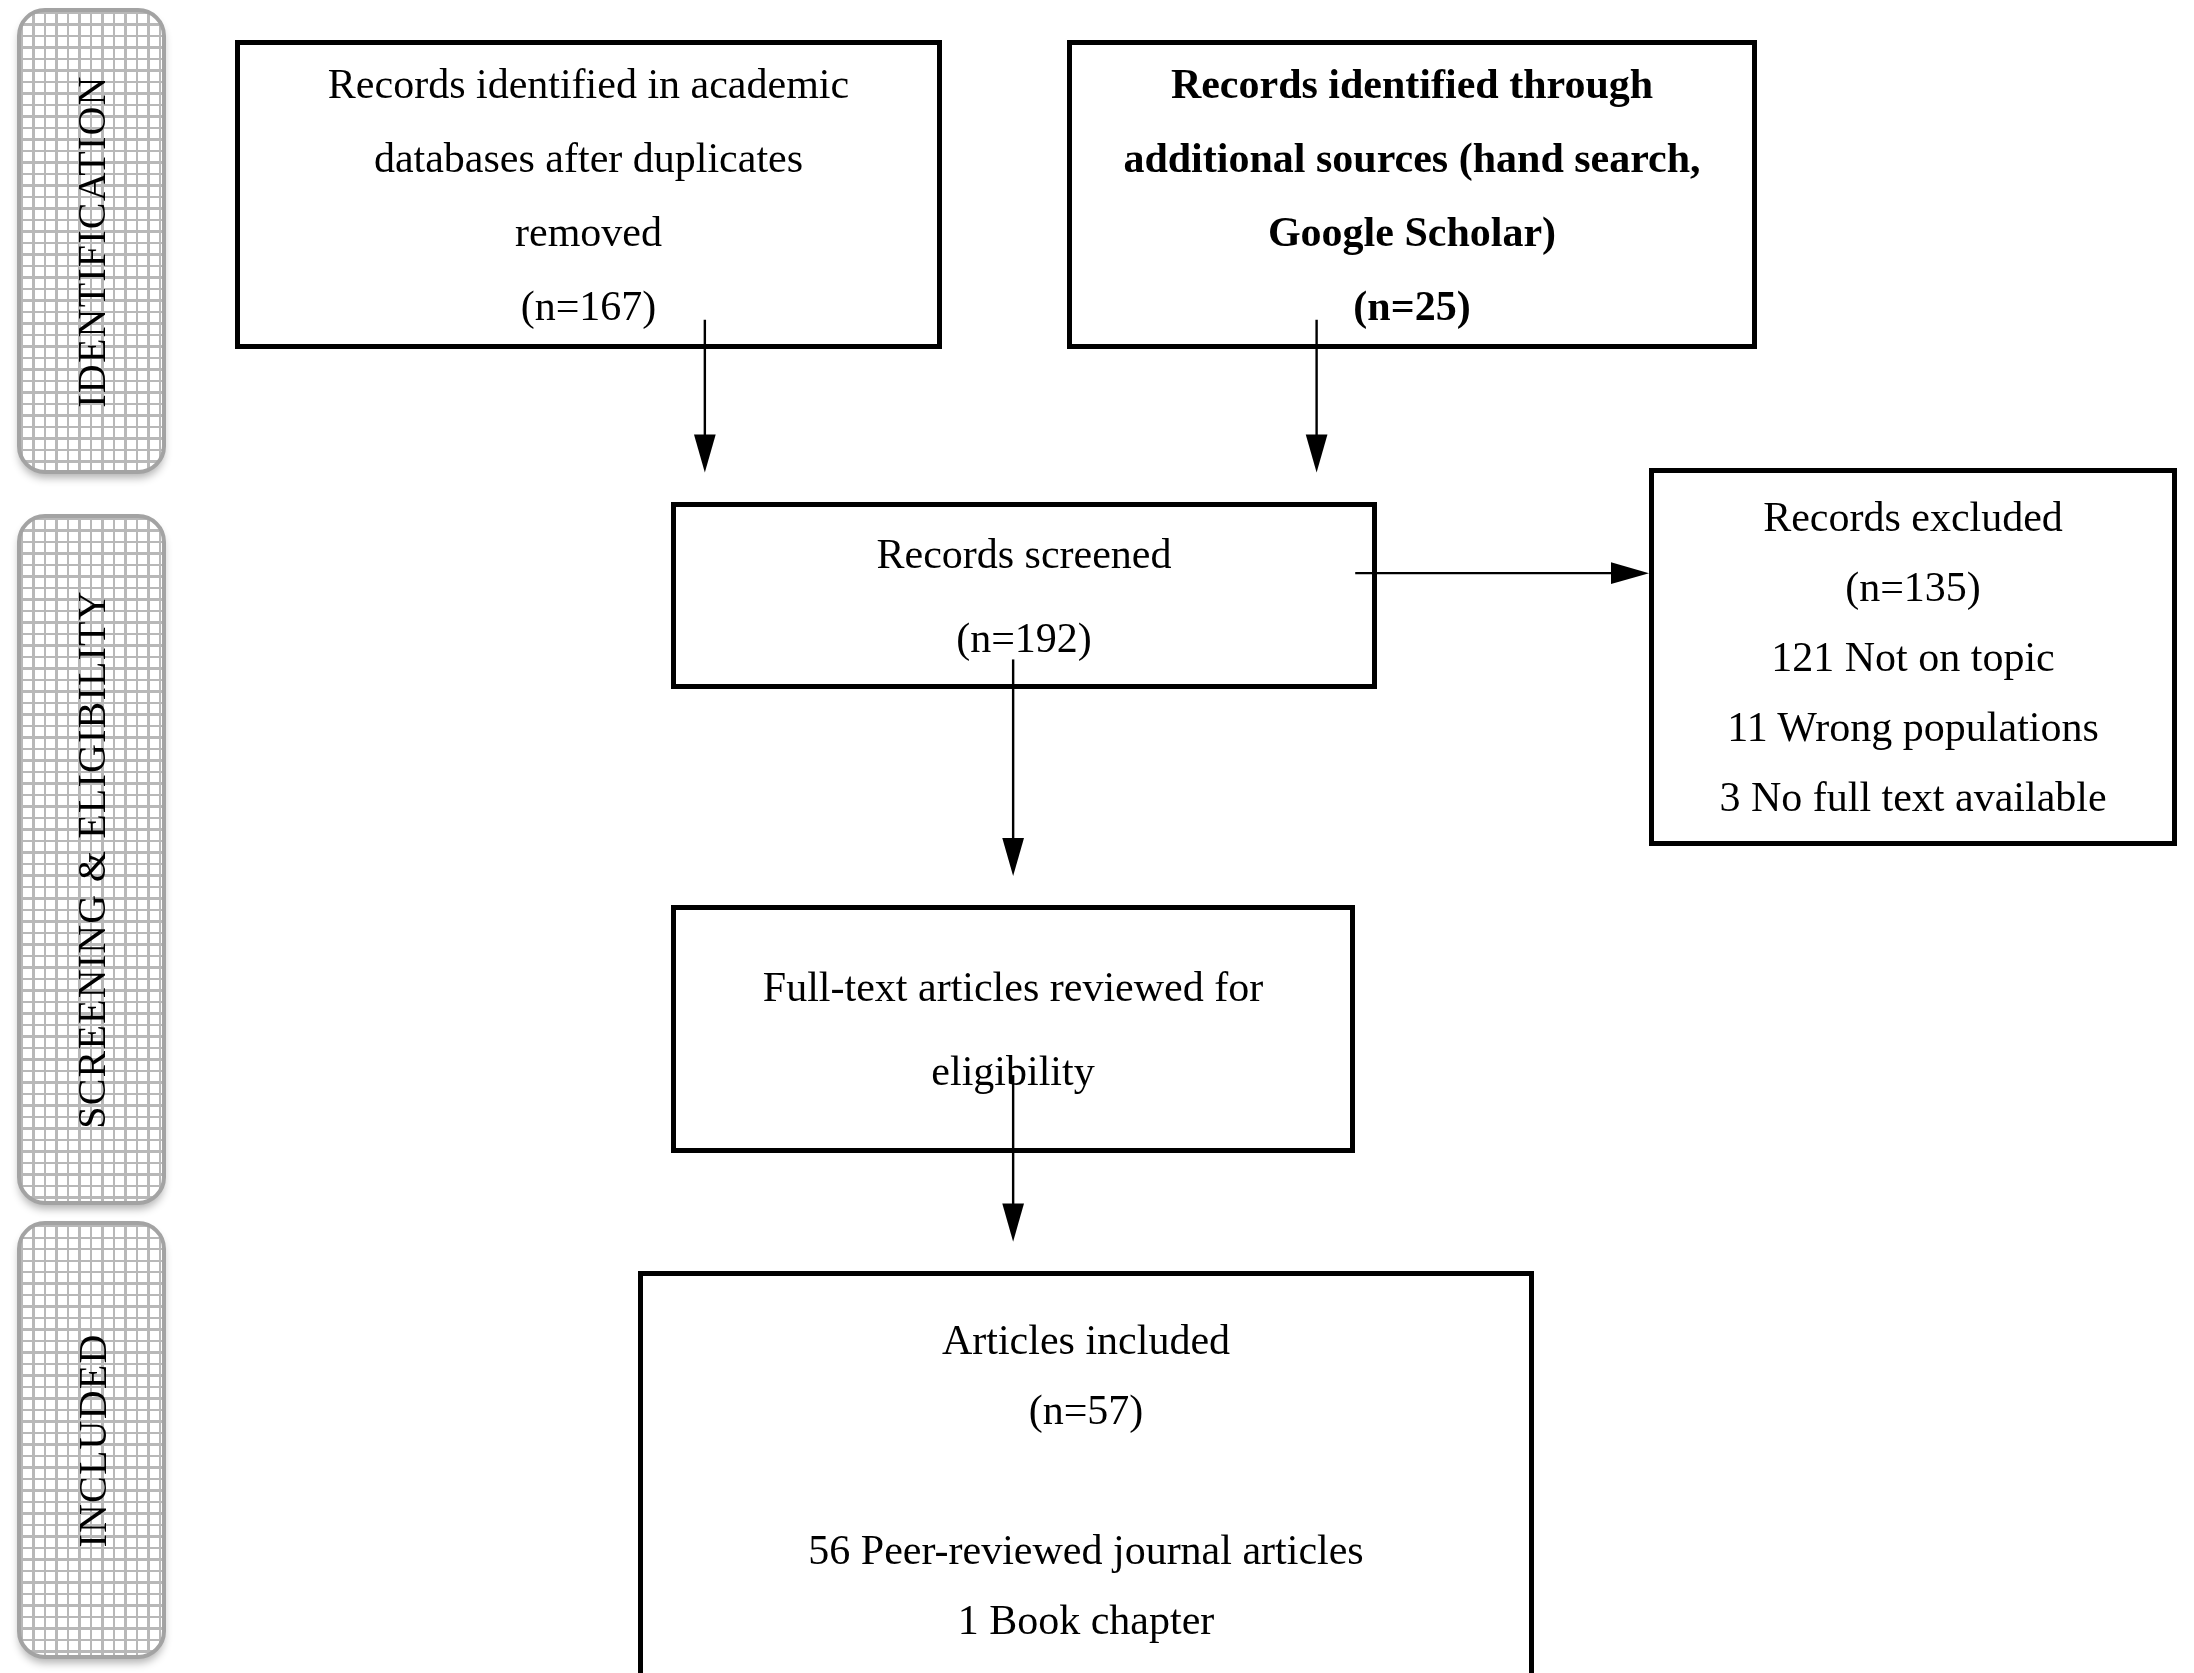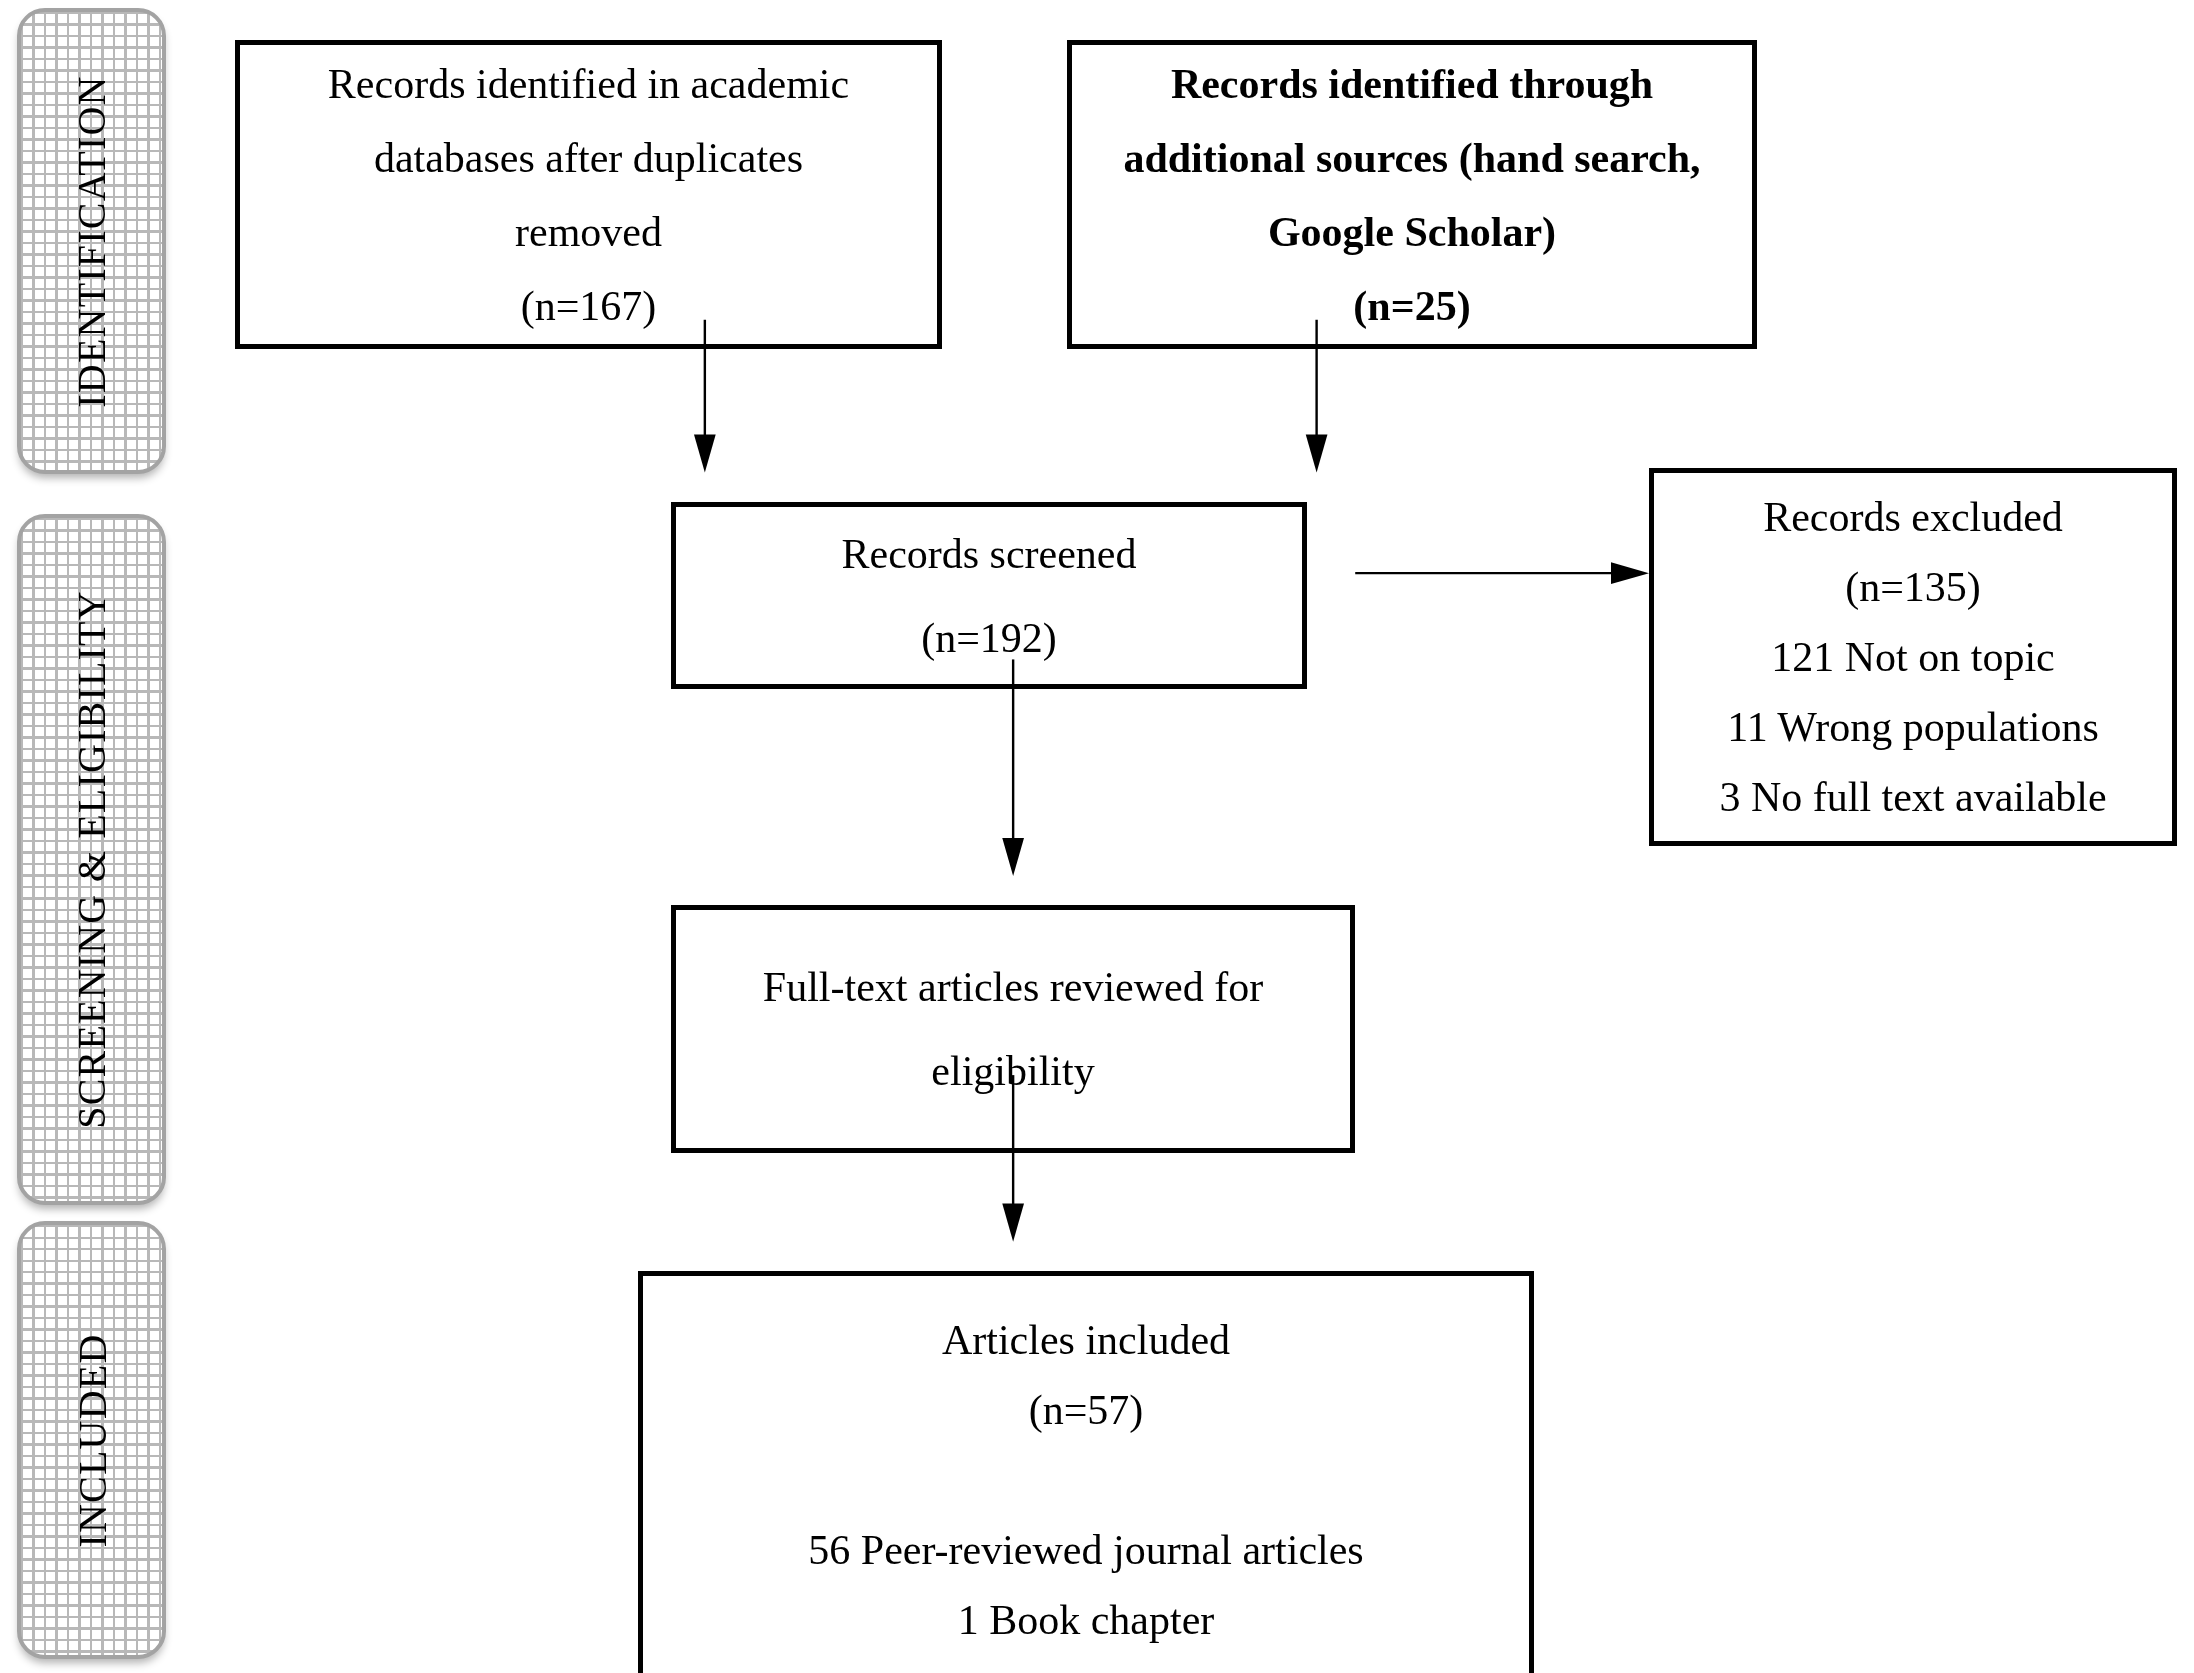--- a/index.html
+++ b/index.html
@@ -32,21 +32,21 @@
     white-space: pre-line;
     font-size: 42px;
     line-height: 74px;
     color: var(--text);
     margin-top: 29px;
   }
   .flow-box.tight { line-height: 70px; }
   .flow-box.loose { line-height: 84px; }
   .b1 { left: 235px;  top: 11px;   width: 707px; height: 309px; }
   .b2 { left: 1067px; top: 11px;   width: 690px; height: 309px; font-weight: bold; }
-  .b3 { left: 671px; top: 473px;  width: 636px; height: 187px; }
+  .b3 { left: 671px; top: 473px;  width: 706px; height: 187px; }
   .b4 { left: 1649px; top: 439px;  width: 528px;  height: 378px; }
   .b5 { left: 671px; top: 876px; width: 684px; height: 248px; }
   .b6 { left: 638px; top: 1242px; width: 896px; height: 418px; }
   
   .side-box {
     position: absolute;
     left: 17px;
     width: 149px;
     border: 4.8px solid var(--sidebar-border);
     border-radius: 28px;

